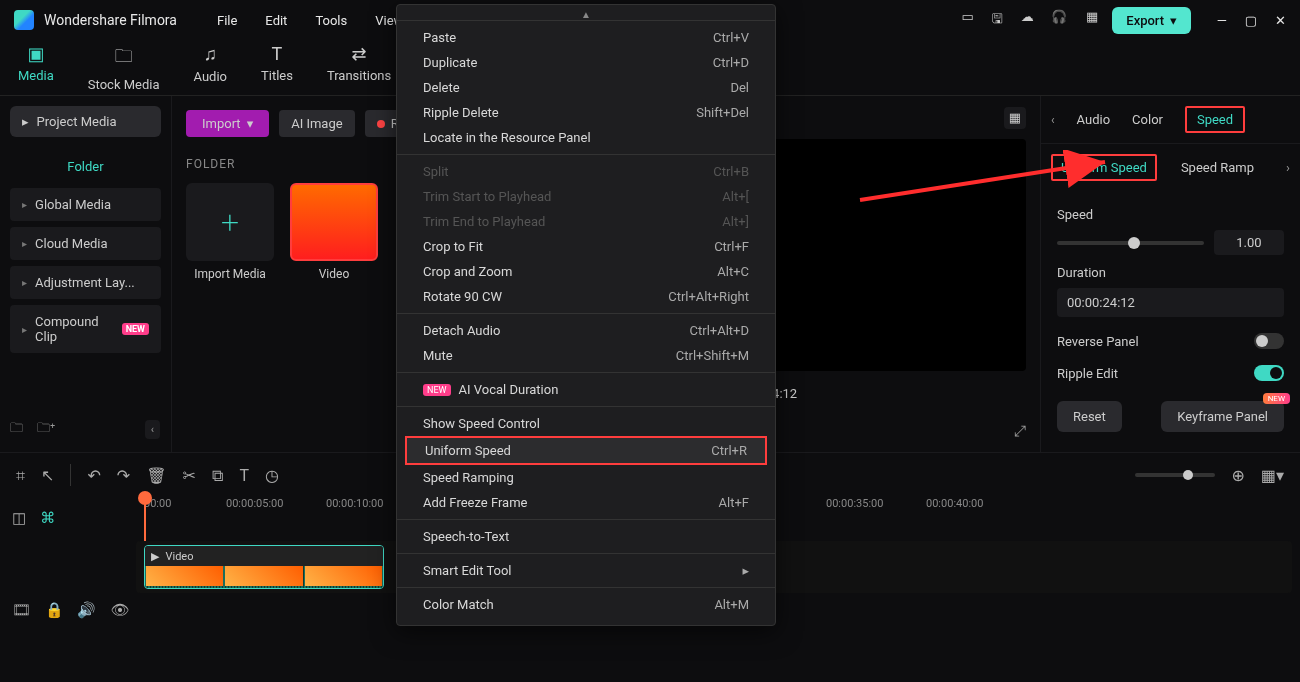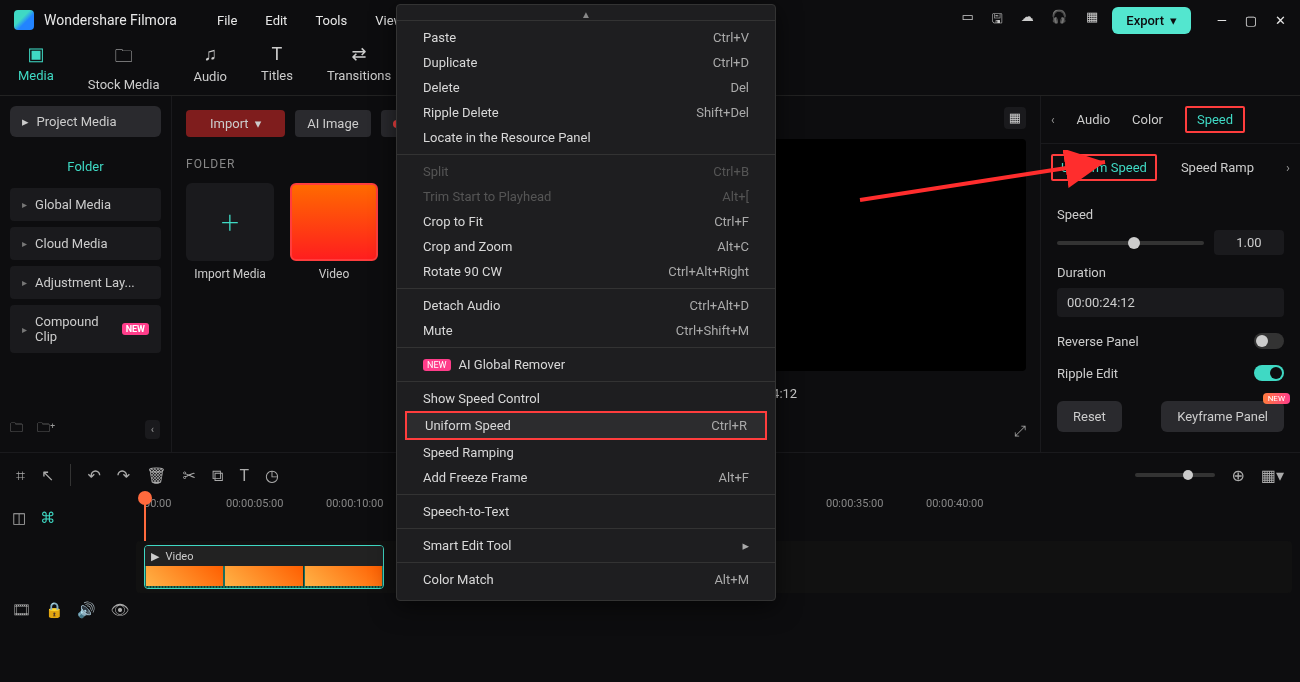--- a/index.html
+++ b/index.html
@@ -20,21 +20,21 @@
 .tab-lib .tab .ic { font-size:18px; }
 .main { display:flex; height:calc(100% - 96px - 230px); }
 .left-pane { width:172px; background:#0d0d0f; padding:10px; border-right:1px solid #1a1a1d; }
 .pm-chip { background:#2a2a2e; border-radius:6px; padding:8px 12px; display:flex; align-items:center; gap:8px; margin-bottom:14px; }
 .folder-lbl { color:#3fd9c4; text-align:center; padding:8px 0 14px; }
 .side-item { background:#1a1a1d; border-radius:4px; padding:9px 12px; margin-bottom:6px; display:flex; align-items:center; gap:8px; font-size:13px; color:#ccc; }
 .side-item .arr { font-size:10px; color:#777; }
 .new-badge { background:#ff3d8a; color:#fff; font-size:9px; padding:1px 4px; border-radius:3px; font-weight:bold; }
 .mid-pane { flex:1; padding:14px 14px 0 14px; position:relative; }
 .mid-top { display:flex; gap:10px; margin-bottom:20px; }
-.imp-btn { background:#7f1d1d; border-radius:4px; padding:6px 24px; display:flex; align-items:center; gap:6px; }
+.imp-btn { background:#a21caf; border-radius:4px; padding:6px 16px; display:flex; align-items:center; gap:6px; }
 .ai-btn { background:#2a2a2e; border-radius:4px; padding:6px 12px; }
 .rec-btn { background:#2a2a2e; border-radius:4px; padding:6px 12px; display:flex; align-items:center; gap:6px; }
 .rec-dot { width:8px;height:8px;background:#ff4444;border-radius:50%; }
 .folder-hdr { color:#888; font-size:12px; letter-spacing:1px; margin-bottom:12px; }
 .thumbs { display:flex; gap:16px; }
 .thumb { width:88px; }
 .thumb .box { width:88px; height:78px; background:#1a1a1d; border-radius:6px; display:flex; align-items:center; justify-content:center; margin-bottom:6px; }
 .thumb .box.sel { border:2px solid #ff3d3d; background:linear-gradient(180deg,#ff6a00,#ff1e1e); }
 .thumb .lbl { text-align:center; font-size:12px; color:#ccc; }
 .plus { font-size:32px; color:#3fd9c4; font-weight:200; }
@@ -388,20 +388,26 @@
           <span>Split</span>
         </span>
         <span class="sc">Ctrl+B</span>
       </div>
       <div class="ctx-item dis">
         <span style="display:flex;align-items:center">
           <span>Trim Start to Playhead</span>
         </span>
         <span class="sc">Alt+[</span>
       </div>
+      <div class="ctx-item dis">
+        <span style="display:flex;align-items:center">
+          <span>Trim End to Playhead</span>
+        </span>
+        <span class="sc">Alt+]</span>
+      </div>
       <div class="ctx-item">
         <span style="display:flex;align-items:center">
           <span>Crop to Fit</span>
         </span>
         <span class="sc">Ctrl+F</span>
       </div>
       <div class="ctx-item">
         <span style="display:flex;align-items:center">
           <span>Crop and Zoom</span>
         </span>
@@ -425,21 +431,21 @@
         <span style="display:flex;align-items:center">
           <span>Mute</span>
         </span>
         <span class="sc">Ctrl+Shift+M</span>
       </div>
     </div>
     <div class="grp">
       <div class="ctx-item">
         <span style="display:flex;align-items:center">
           <span class="ai-badge">NEW</span>
-          <span>AI Global Remover</span>
+          <span>AI Vocal Duration</span>
         </span>
         <span class="sc"></span>
       </div>
     </div>
     <div class="grp">
       <div class="ctx-item">
         <span style="display:flex;align-items:center">
           <span>Show Speed Control</span>
         </span>
         <span class="sc"></span>

